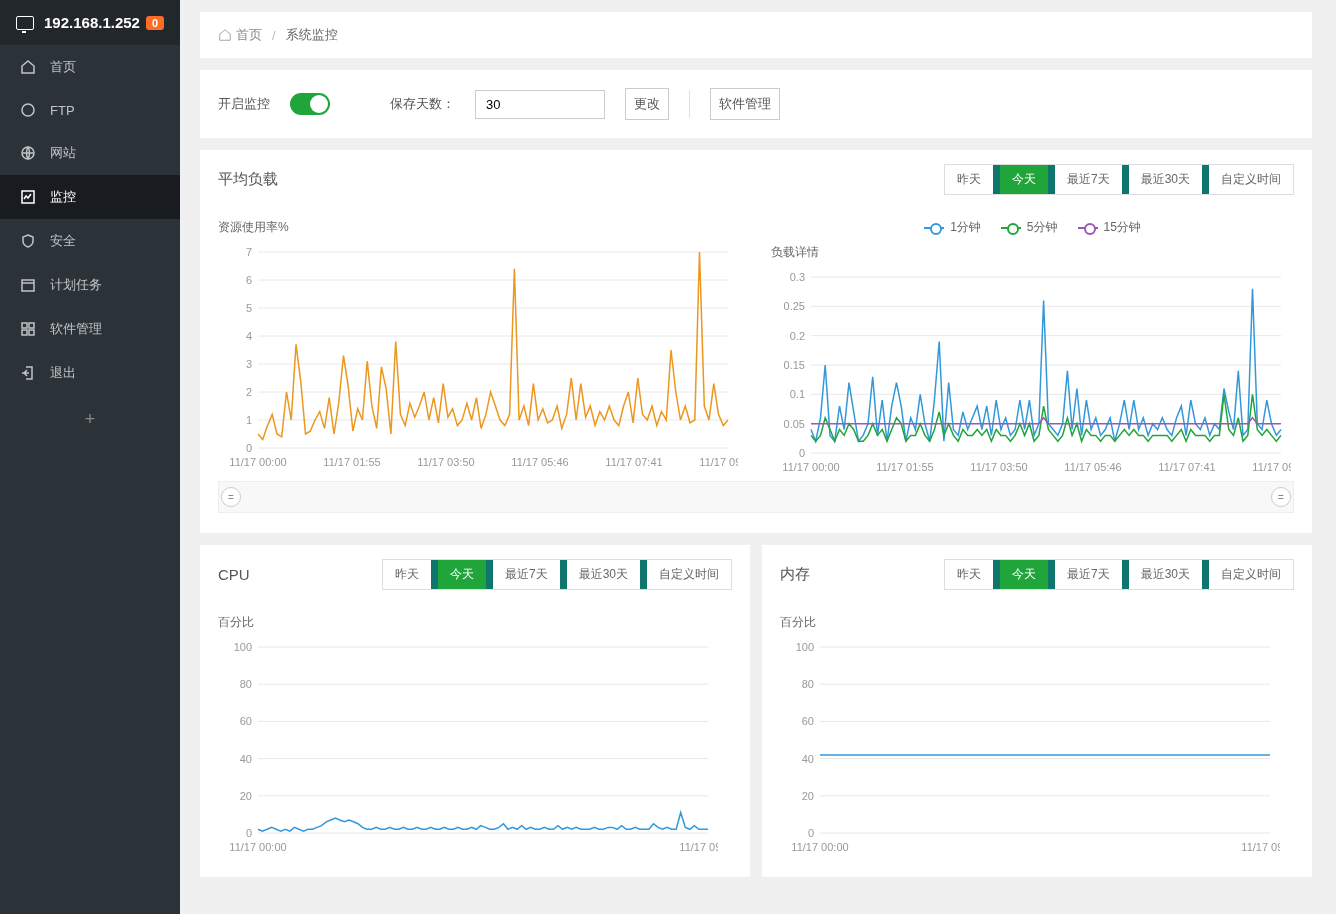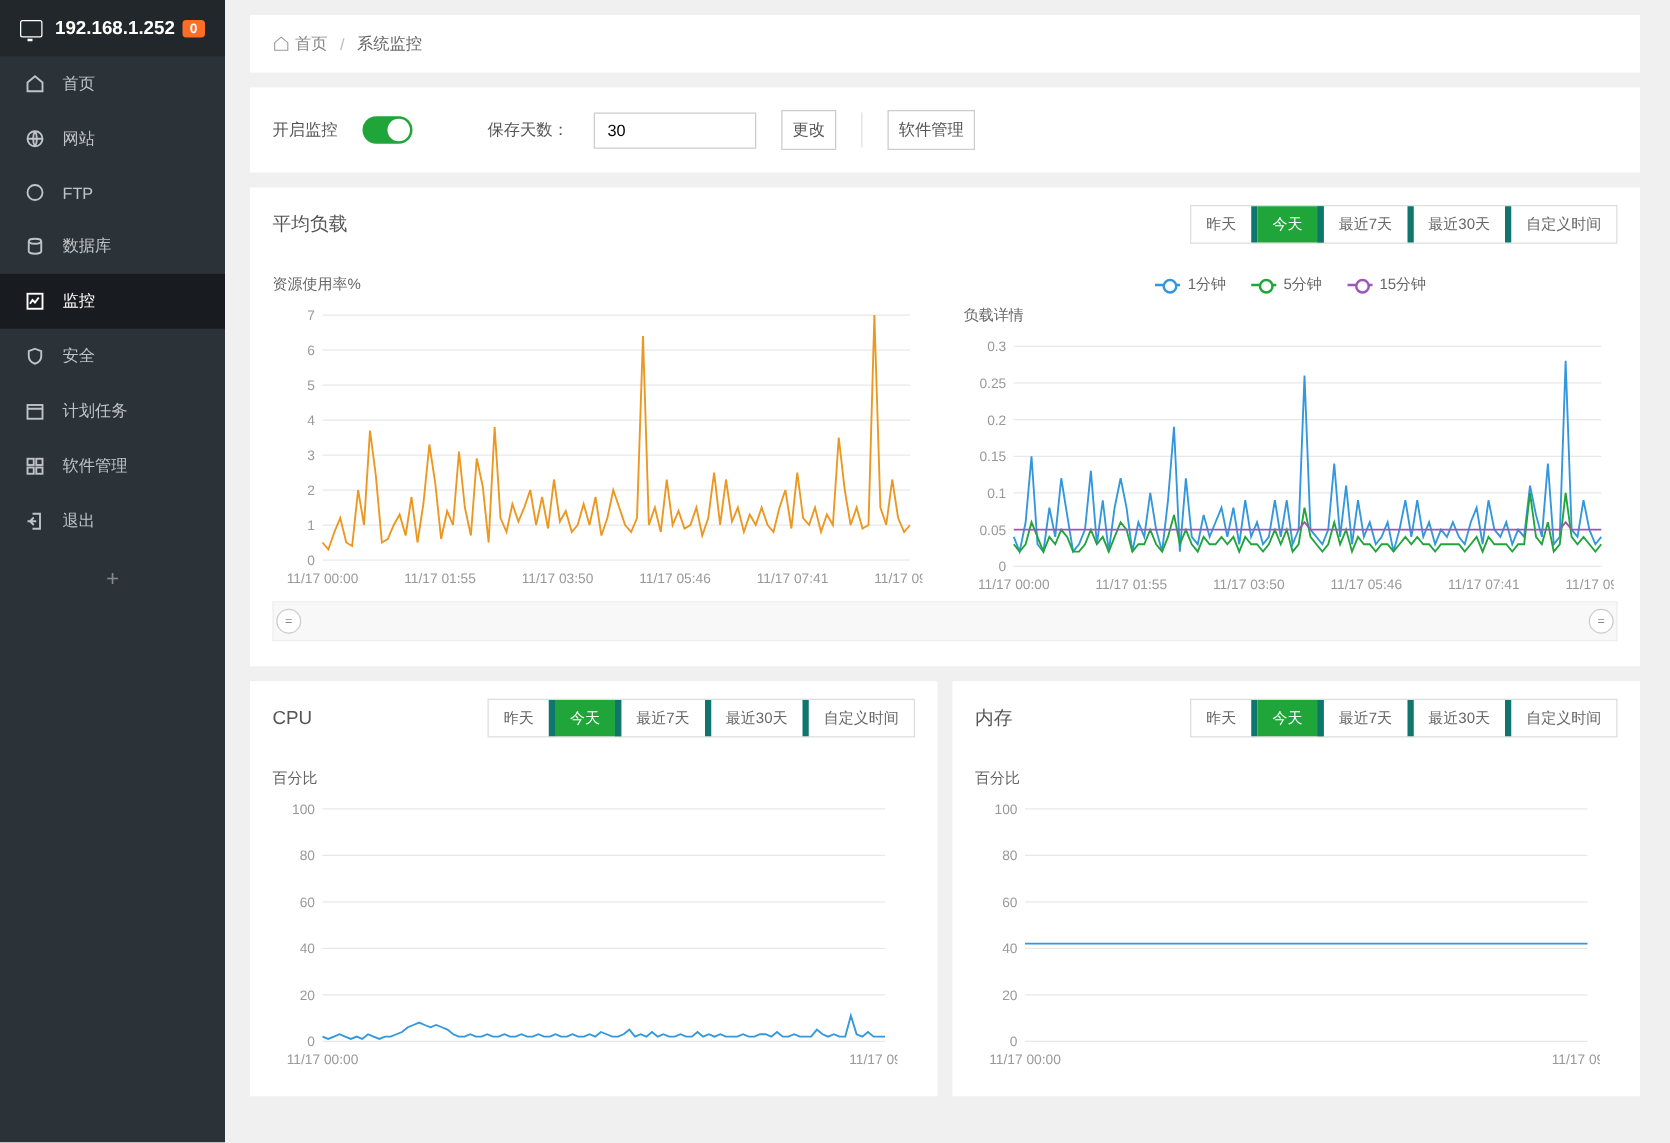--- a/index.html
+++ b/index.html
@@ -23,21 +23,21 @@
 .ctrl-label { color: #555; }
 .toggle { width: 40px; height: 22px; background: #20a53a; border-radius: 11px; position: relative; cursor: pointer; }
 .toggle::after { content: ""; width: 18px; height: 18px; background: #fff; border-radius: 50%; position: absolute; top: 2px; right: 2px; }
 .input { border: 1px solid #ccc; padding: 6px 10px; width: 130px; font-size: 13px; }
 .btn { border: 1px solid #ccc; background: #fff; padding: 6px 8px; cursor: pointer; color: #555; font-size: 13px; }
 .divider-v { width: 1px; height: 28px; background: #e0e0e0; }
 .panel { background: #fff; margin-bottom: 12px; }
 .panel-head { display: flex; align-items: center; justify-content: space-between; padding: 14px 18px; }
 .panel-title { font-size: 15px; color: #555; }
 .tabs { display: flex; border: 1px solid #ddd; }
-.tab { padding: 6px 12px; font-size: 12px; color: #666; cursor: pointer; border-right: 5px solid #0f766e; }
+.tab { padding: 6px 12px; font-size: 12px; color: #666; cursor: pointer; border-right: 7px solid #0f766e; }
 .tab:last-child { border-right: none; }
 .tab.active { background: #20a53a; color: #fff; }
 .panel-body { padding: 10px 18px 20px; }
 .row2 { display: flex; gap: 12px; }
 .row2 .panel { flex: 1; }
 .chart-wrap { position: relative; }
 .chart-title { font-size: 12px; color: #666; margin-bottom: 6px; }
 .legend { display: flex; gap: 20px; justify-content: center; font-size: 12px; color: #666; margin-bottom: 8px; }
 .legend-item { display: flex; align-items: center; gap: 6px; }
 .leg-mark { width: 20px; height: 2px; position: relative; }
@@ -66,41 +66,32 @@
           <svg width="16" height="16" viewBox="0 0 16 16">
             <path d="M2 7l6-5 6 5v7H2z"></path>
           </svg>
         </span>
       <span>首页</span>
     </div>
     <div class="sb-item">
       <span class="icon">
           <svg width="16" height="16" viewBox="0 0 16 16">
             <circle cx="8" cy="8" r="6"></circle>
+          </svg>
+        </span>
+      <span>FTP</span>
+    </div>
+    <div class="sb-item">
+      <span class="icon">
+          <svg width="16" height="16" viewBox="0 0 16 16">
+            <circle cx="8" cy="8" r="6"></circle>
             <path d="M2 8h12M8 2c2 3 2 9 0 12M8 2c-2 3-2 9 0 12"></path>
           </svg>
         </span>
       <span>网站</span>
-    </div>
-    <div class="sb-item">
-      <span class="icon">
-          <svg width="16" height="16" viewBox="0 0 16 16">
-            <circle cx="8" cy="8" r="6"></circle>
-          </svg>
-        </span>
-      <span>FTP</span>
-    </div>
-    <div class="sb-item">
-      <span class="icon">
-          <svg width="16" height="16" viewBox="0 0 16 16">
-            <ellipse cx="8" cy="4" rx="5" ry="2"></ellipse>
-            <path d="M3 4v8c0 1 2 2 5 2s5-1 5-2V4"></path>
-          </svg>
-        </span>
-      <span>数据库</span>
     </div>
     <div class="sb-item active">
       <span class="icon">
           <svg width="16" height="16" viewBox="0 0 16 16">
             <rect x="2" y="2" width="12" height="12"></rect>
             <path d="M4 10l2-3 2 2 3-4"></path>
           </svg>
         </span>
       <span>监控</span>
     </div>

